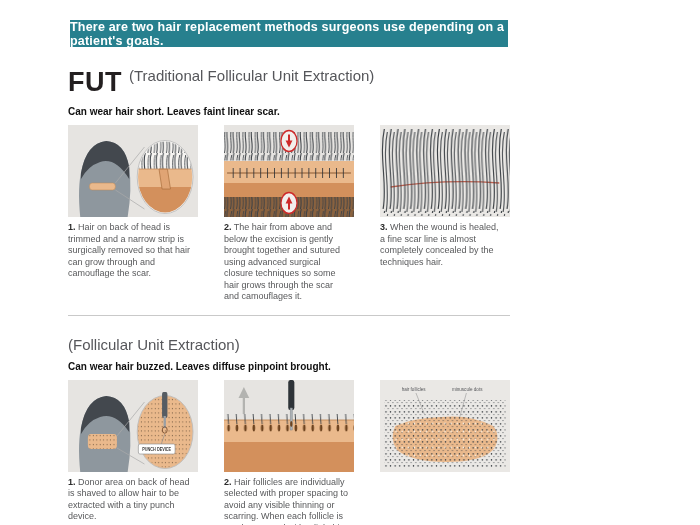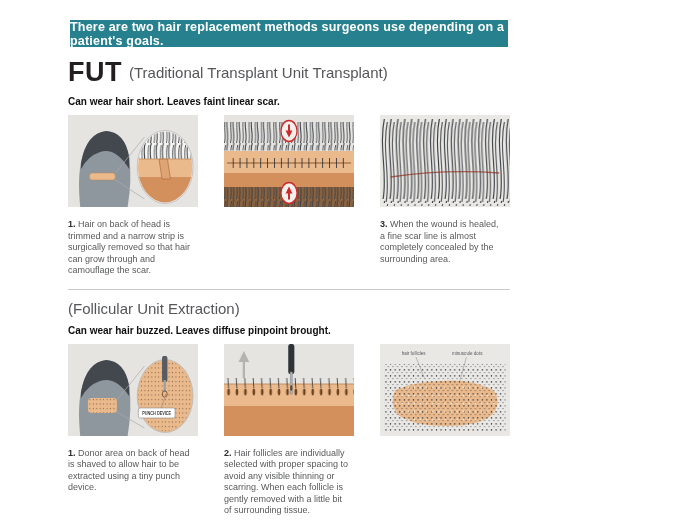--- a/index.html
+++ b/index.html
@@ -6,28 +6,28 @@
   html, body { background: #ffffff; }
   body { font-family: "Liberation Sans", sans-serif; }
   .page { width: 576px; height: 525px; background: #fff; position: relative; overflow: hidden; }
   .banner {
     margin: 20px 68px 0 70px; height: 27px; background: #27808e; color: #fff;
     display: flex; align-items: center; justify-content: center;
     font-size: 12.5px; font-weight: bold; letter-spacing: 0.2px;
   }
   .content { padding: 0 66px 0 68px; }
   .method { margin-top: 10px; }
-  .method-heading { display: flex; align-items: center; gap: 7px; }
+  .method-heading { display: flex; align-items: flex-start; gap: 7px; margin-top: 20px; }
   .acronym { font-size: 27px; font-weight: 800; color: #231f20; letter-spacing: 0.5px; }
   .full-name { font-size: 15px; color: #55565a; }
   .tagline { font-size: 10px; font-weight: bold; color: #101010; margin: 8px 0 8px; }
   .grid { display: grid; grid-template-columns: repeat(3, 1fr); column-gap: 26px; }
   .panel { height: 92px; background: #e6e4e1; overflow: hidden; }
   .panel svg { display: block; width: 100%; height: 100%; }
-  .caption { margin-top: 12px; font-size: 9px; line-height: 1.28; color: #58595b; padding-right: 5px; }
+  .caption { margin-top: 5px; font-size: 9px; line-height: 1.28; color: #58595b; padding-right: 5px; }
   .step-num { font-weight: bold; color: #2b2b2b; }
   .divider { border: none; border-top: 1px solid #c9c9c9; margin: 12px 0 0; }
 </style>
 </head>
 <body>
 
 <svg width="0" height="0" style="position:absolute">
   <defs>
     <pattern id="phair" width="8" height="28" patternUnits="userSpaceOnUse">
       <path d="M4 28 C 7 19, 1 10, 5 0" fill="none" stroke="#3b4045" stroke-width="1.3"></path>
@@ -57,21 +57,21 @@
 
   <div class="banner">
     <span>There are two hair replacement methods surgeons use depending on a patient's goals.</span>
   </div>
 
   <div class="content">
 
     <section class="method">
       <div class="method-heading">
         <span class="acronym">FUT</span>
-        <span class="full-name">(Traditional Transplant Unit Transplant)</span>
+        <span class="full-name">(Traditional Follicular Unit Extraction)</span>
       </div>
       <div class="tagline">Can wear hair short. Leaves faint linear scar.</div>
 
       <div class="grid">
 
         <div class="col">
           <div class="panel">
             <svg viewBox="0 0 170 92" preserveAspectRatio="none">
               <rect width="170" height="92" fill="#e6e4e1"></rect>
               <path d="M16 92 Q12 62 18 44 Q26 18 50 16 Q74 17 80 42 Q84 64 78 92 Z" fill="#8e979e"></path>
@@ -129,32 +129,33 @@
                 <line x1="85" y1="9.5" x2="85" y2="18" stroke="#ce2a2a" stroke-width="2.6"></line>
                 <path d="M80.5 15.5 L85 22.5 L89.5 15.5 Z" fill="#ce2a2a"></path>
               </g>
               <g>
                 <circle cx="85" cy="78" r="10.5" fill="#f2efec" stroke="#ce2a2a" stroke-width="1.6"></circle>
                 <line x1="85" y1="84.5" x2="85" y2="76" stroke="#ce2a2a" stroke-width="2.6"></line>
                 <path d="M80.5 78.5 L85 71.5 L89.5 78.5 Z" fill="#ce2a2a"></path>
               </g>
             </svg>
           </div>
+          <p class="caption"><span class="step-num">2.</span> <span>The hair from above and below the excision is gently brought together and sutured using advanced surgical closure techniques so some hair grows through the scar and camouflages it.</span></p>
         </div>
 
         <div class="col">
           <div class="panel">
             <svg viewBox="0 0 170 92" preserveAspectRatio="none">
               <rect width="170" height="92" fill="#eae8e5"></rect>
               <path d="M14 62 Q85 54 156 58" stroke="#c4604e" stroke-width="1.4" fill="none"></path>
               <rect x="0" y="4" width="170" height="84" fill="url(#phairlong)"></rect>
               <rect x="0" y="4" width="170" height="84" fill="url(#phairlong)" transform="translate(4 3)" opacity="0.85"></rect>
             </svg>
           </div>
-          <p class="caption"><span class="step-num">3.</span> <span>When the wound is healed, a fine scar line is almost completely concealed by the surrounding area.</span></p>
+          <p class="caption"><span class="step-num">3.</span> <span>When the wound is healed, a fine scar line is almost completely concealed by the techniques hair.</span></p>
         </div>
 
       </div>
     </section>
 
     <hr class="divider">
 
     <section class="method">
       <div class="method-heading">
         <span class="full-name">(Follicular Unit Extraction)</span>
@@ -187,21 +188,21 @@
                 <rect x="125" y="36" width="3" height="12" fill="#9aa0a5"></rect>
                 <circle cx="126.5" cy="50" r="3.2" fill="none" stroke="#6b4326" stroke-width="0.9"></circle>
               </g>
               <g>
                 <line x1="122" y1="64" x2="126.5" y2="54" stroke="#8a8a8a" stroke-width="0.7"></line>
                 <rect x="92" y="64" width="48" height="10" rx="2" fill="#ffffff" stroke="#8a8a8a" stroke-width="0.7"></rect>
                 <text x="116" y="71.2" text-anchor="middle" font-size="5" font-weight="bold" fill="#3a3a3a">PUNCH DEVICE</text>
               </g>
             </svg>
           </div>
-          <p class="caption"><span class="step-num">1.</span> <span>Donor area on back of head is shaved to allow hair to be extracted using a tiny punch device.</span></p>
+          <p class="caption"><span class="step-num">1.</span> <span>Donor area on back of head is shaved to allow hair to be extracted with a tiny punch device.</span></p>
         </div>
 
         <div class="col">
           <div class="panel">
             <svg viewBox="0 0 170 92" preserveAspectRatio="none">
               <rect width="170" height="92" fill="#e6e4e1"></rect>
               <rect x="0" y="40" width="170" height="26" fill="#eab98c"></rect>
               <rect x="0" y="62" width="170" height="30" fill="#d3905c"></rect>
               <line x1="0" y1="40" x2="170" y2="40" stroke="#c08655" stroke-width="1"></line>
               <rect x="0" y="26" width="170" height="30" fill="url(#pfoll)"></rect>

